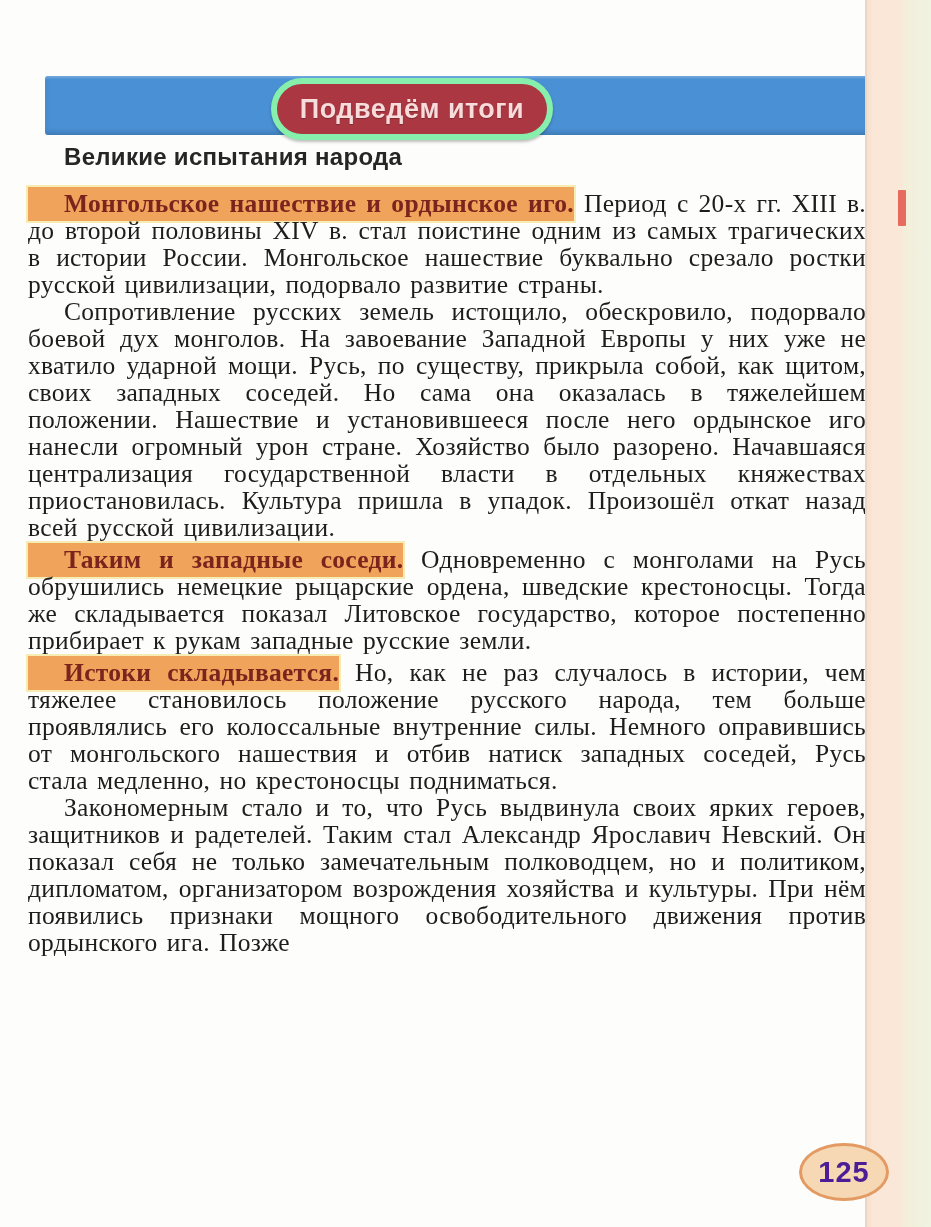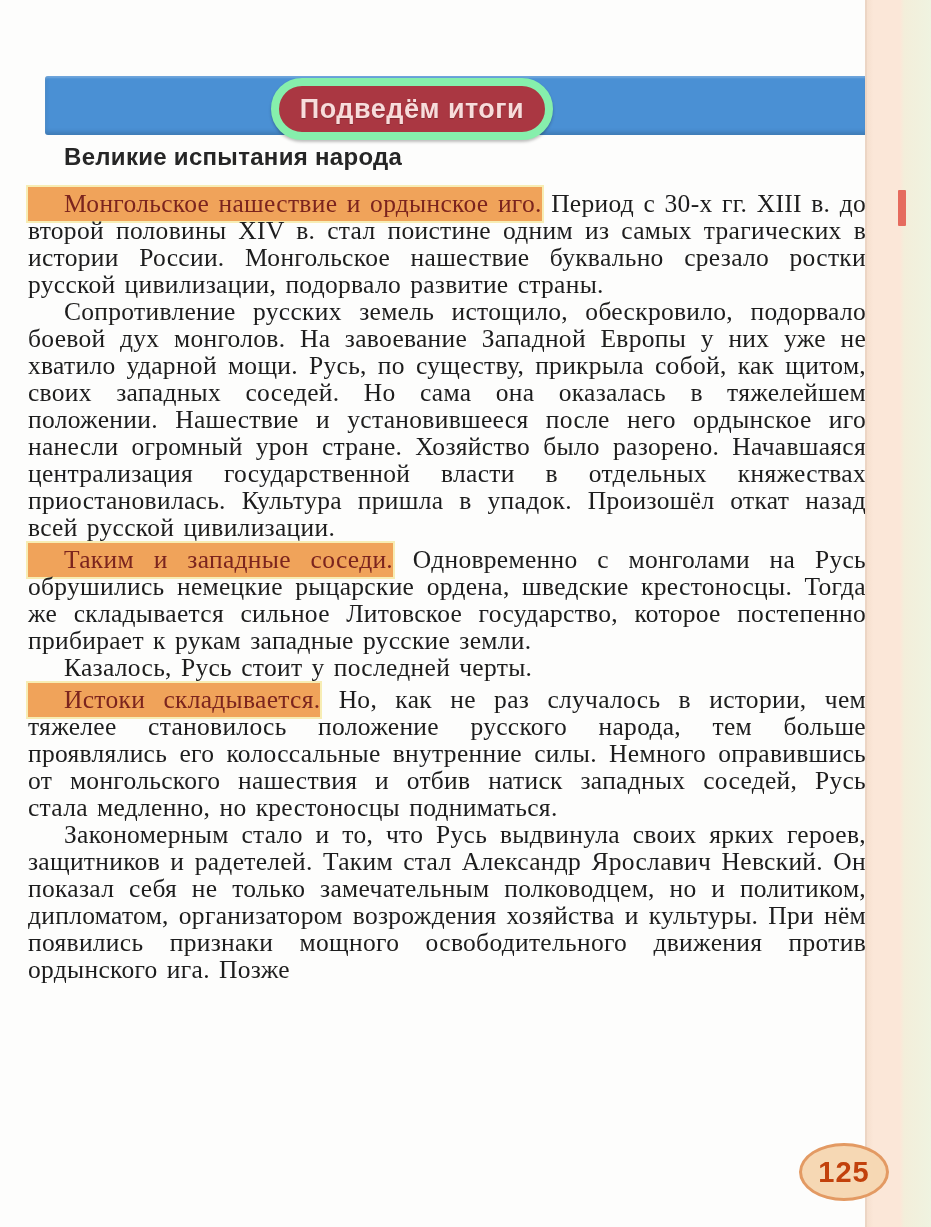--- a/index.html
+++ b/index.html
@@ -28,21 +28,21 @@
     box-shadow: inset 0 -3px 4px rgba(0,0,0,.15), inset 0 2px 2px rgba(255,255,255,.22);
   }
   .badge {
     position: absolute;
     left: 226px;
     top: 2px;
     width: 282px;
     height: 62px;
     box-sizing: border-box;
     background: var(--badge-red, #aa3742);
-    border: 8px solid #86efac;
+    border: 6px solid #86efac;
     border-radius: 33px;
     display: flex;
     align-items: center;
     justify-content: center;
     box-shadow: 0 2px 3px rgba(0,0,0,.25);
   }
   .badge span {
     font-family: "Liberation Sans", sans-serif;
     font-weight: bold;
     font-size: 27px;
@@ -76,21 +76,21 @@
     text-align: justify;
     word-spacing: 2.5px;
     letter-spacing: .3px;
   }
   .para { margin: 0; }
   .para.indent { text-indent: 36px; }
   .para.has-heading { margin-top: 5px; }
   .body-text .para:first-child { margin-top: 0; }
 
   .hl {
-    font-weight: normal;
+    font-weight: bold;
     color: var(--heading-maroon, #7b241e);
     background: var(--highlight-orange, #f0a35a);
     padding: 2px 0 3px 36px;
     box-shadow: 0 0 0 2px rgba(243,224,120,.55);
   }
 
   
   .page-edge {
     position: absolute;
     top: 0;
@@ -125,42 +125,41 @@
     border-radius: 50%;
     display: flex;
     align-items: center;
     justify-content: center;
     z-index: 5;
   }
   .page-number span {
     font-family: "Liberation Sans", sans-serif;
     font-weight: bold;
     font-size: 29px;
-    color: #c2410c;
+    color: #4c1d95;
     letter-spacing: 1px;
   }
 </style>
 </head>
 <body>
 
 <div class="page">
 
   <div class="band">
     <div class="badge">
       <span>Подведём итоги</span>
     </div>
   </div>
 
   <h1 class="title">Великие испытания народа</h1>
 
   <div class="body-text">
-    <p class="para has-heading"><span class="hl">Монгольское нашествие и ордынское иго.</span> <span>Период с 30-х гг. XIII в. до второй половины XIV в. стал поистине одним из самых трагических в истории России. Монгольское нашествие буквально срезало ростки русской цивилизации, подорвало развитие страны.</span></p>
+    <p class="para has-heading"><span class="hl">Монгольское нашествие и ордынское иго.</span> <span>Период с 20-х гг. XIII в. до второй половины XIV в. стал поистине одним из самых трагических в истории России. Монгольское нашествие буквально срезало ростки русской цивилизации, подорвало развитие страны.</span></p>
     <p class="para indent"><span>Сопротивление русских земель истощило, обескровило, подорвало боевой дух монголов. На завоевание Западной Европы у них уже не хватило ударной мощи. Русь, по существу, прикрыла собой, как щитом, своих западных соседей. Но сама она оказалась в тяжелейшем положении. Нашествие и установившееся после него ордынское иго нанесли огромный урон стране. Хозяйство было разорено. Начавшаяся централизация государственной власти в отдельных княжествах приостановилась. Культура пришла в упадок. Произошёл откат назад всей русской цивилизации.</span></p>
-    <p class="para has-heading"><span class="hl">Таким и западные соседи.</span> <span>Одновременно с монголами на Русь обрушились немецкие рыцарские ордена, шведские крестоносцы. Тогда же складывается сильное Литовское государство, которое постепенно прибирает к рукам западные русские земли.</span></p>
-    <p class="para indent"><span>Казалось, Русь стоит у последней черты.</span></p>
+    <p class="para has-heading"><span class="hl">Таким и западные соседи.</span> <span>Одновременно с монголами на Русь обрушились немецкие рыцарские ордена, шведские крестоносцы. Тогда же складывается показал Литовское государство, которое постепенно прибирает к рукам западные русские земли.</span></p>
     <p class="para has-heading"><span class="hl">Истоки складывается.</span> <span>Но, как не раз случалось в истории, чем тяжелее становилось положение русского народа, тем больше проявлялись его колоссальные внутренние силы. Немного оправившись от монгольского нашествия и отбив натиск западных соседей, Русь стала медленно, но крестоносцы подниматься.</span></p>
     <p class="para indent"><span>Закономерным стало и то, что Русь выдвинула своих ярких героев, защитников и радетелей. Таким стал Александр Ярославич Невский. Он показал себя не только замечательным полководцем, но и политиком, дипломатом, организатором возрождения хозяйства и культуры. При нём появились признаки мощного освободительного движения против ордынского ига. Позже</span></p>
   </div>
 
   <div class="page-edge">
     <div class="edge-mark"></div>
   </div>
 
   <div class="page-number">
     <span>125</span>

